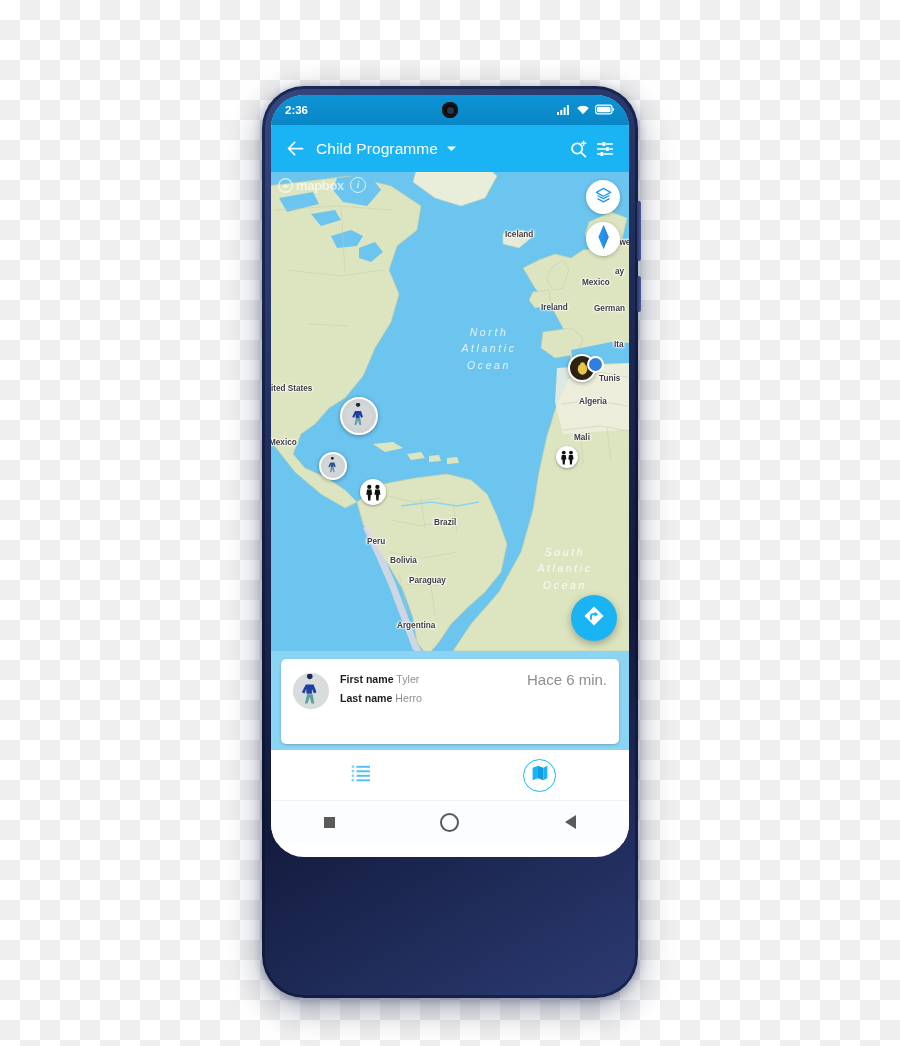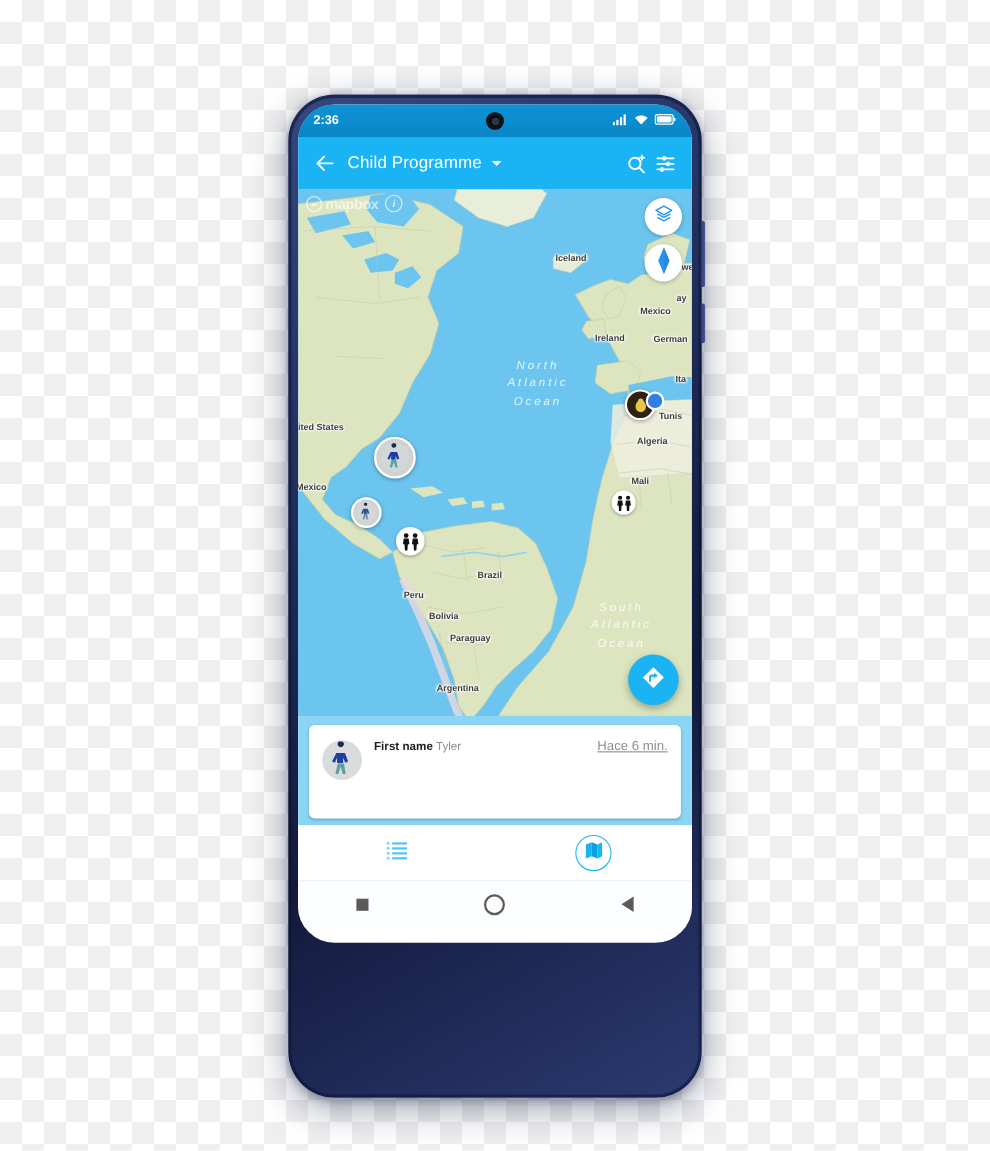--- a/index.html
+++ b/index.html
@@ -108,21 +108,21 @@
   
   #card-region{background:#8ad5f3;padding:8px 10px 6px 10px;}
   #record-card{background:#fff;border-radius:5px;box-shadow:0 1px 3px rgba(0,0,0,.22);
     padding:11px 12px 12px 12px;display:flex;gap:11px;position:relative;min-height:62px;}
   #record-avatar{width:36px;height:36px;border-radius:50%;background:#d6dadb;flex:none;
     overflow:hidden;display:flex;align-items:center;justify-content:center;margin-top:3px;}
   #record-fields{flex:1;}
   .field-row{font-size:10.6px;line-height:18.5px;color:#222;}
   .field-label{font-weight:bold;color:#1d1d1d;}
   .field-value{color:#8b8f92;}
-  #record-time{position:absolute;right:12px;top:12px;font-size:12px;color:#8b8f92;text-decoration:underline;}
+  #record-time{position:absolute;right:12px;top:12px;font-size:15px;color:#8b8f92;}
 
   
   #bottom-nav{background:#fff;height:50px;display:flex;align-items:center;}
   .nav-tab{flex:1;display:flex;align-items:center;justify-content:center;}
   #nav-tab-map-inner{width:31px;height:31px;border-radius:50%;border:1.6px solid #1ab4f5;
     display:flex;align-items:center;justify-content:center;}
 
   
   #android-nav{background:#fbfdfe;height:42px;display:flex;align-items:center;
     justify-content:space-around;border-top:1px solid #eef2f4;}
@@ -406,20 +406,24 @@
               <path d="M12 4 a2.2 2.2 0 1 1 .1 0 Z" fill="#1a2b52"></path>
               <path d="M9 8 h6 l2.2 6 l-2 .9 l-1.5 -3.5 v3.7 h-4.2 v-3.9 l-1.5 3.7 l-2 -.9 Z" fill="#1d3fa0"></path>
               <path d="M10 15.4 l-1.7 7.2 h2.1 l1.6 -5.1 l1.4 5.1 h2.1 l-1.2 -7.2 Z" fill="#5f9ea0"></path>
             </svg>
         </div>
         <div id="record-fields">
           <div class="field-row">
             <span class="field-label">First name</span>
             <span class="field-value">Tyler</span>
           </div>
+          <div class="field-row">
+            <span class="field-label">Last name</span>
+            <span class="field-value">Herro</span>
+          </div>
         </div>
         <div id="record-time">Hace 6 min.</div>
       </div>
     </div>
 
     <div id="bottom-nav">
       <div class="nav-tab">
         <span>
           <svg width="20" height="18" viewBox="0 0 22 20">
             <g fill="#7fd4f7">

